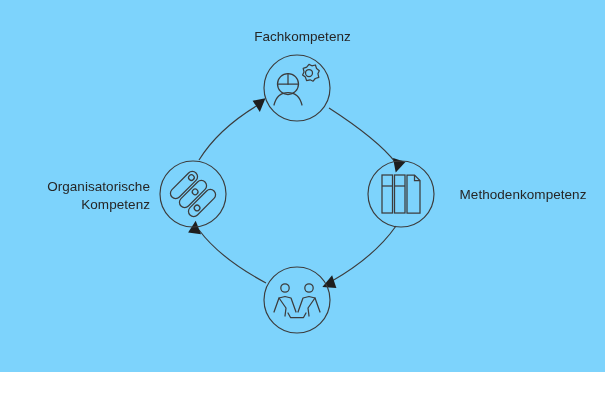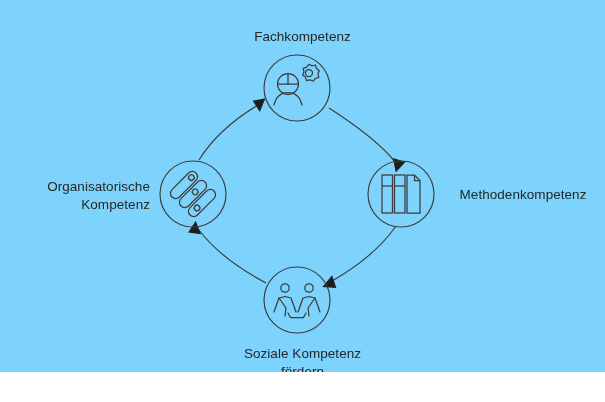--- a/index.html
+++ b/index.html
@@ -180,19 +180,17 @@
         </g>
       </g>
     </g>
 
   </svg>
 
   <div class="node-label label-top">Fachkompetenz</div>
 
   <div class="node-label label-right">Methodenkompetenz</div>
 
-  <div class="node-label label-bottom">Soziale Kompetenz
-fördern</div>
 
   <div class="node-label label-left">Organisatorische
 Kompetenz</div>
 
 </div>
 
 </body></html>

